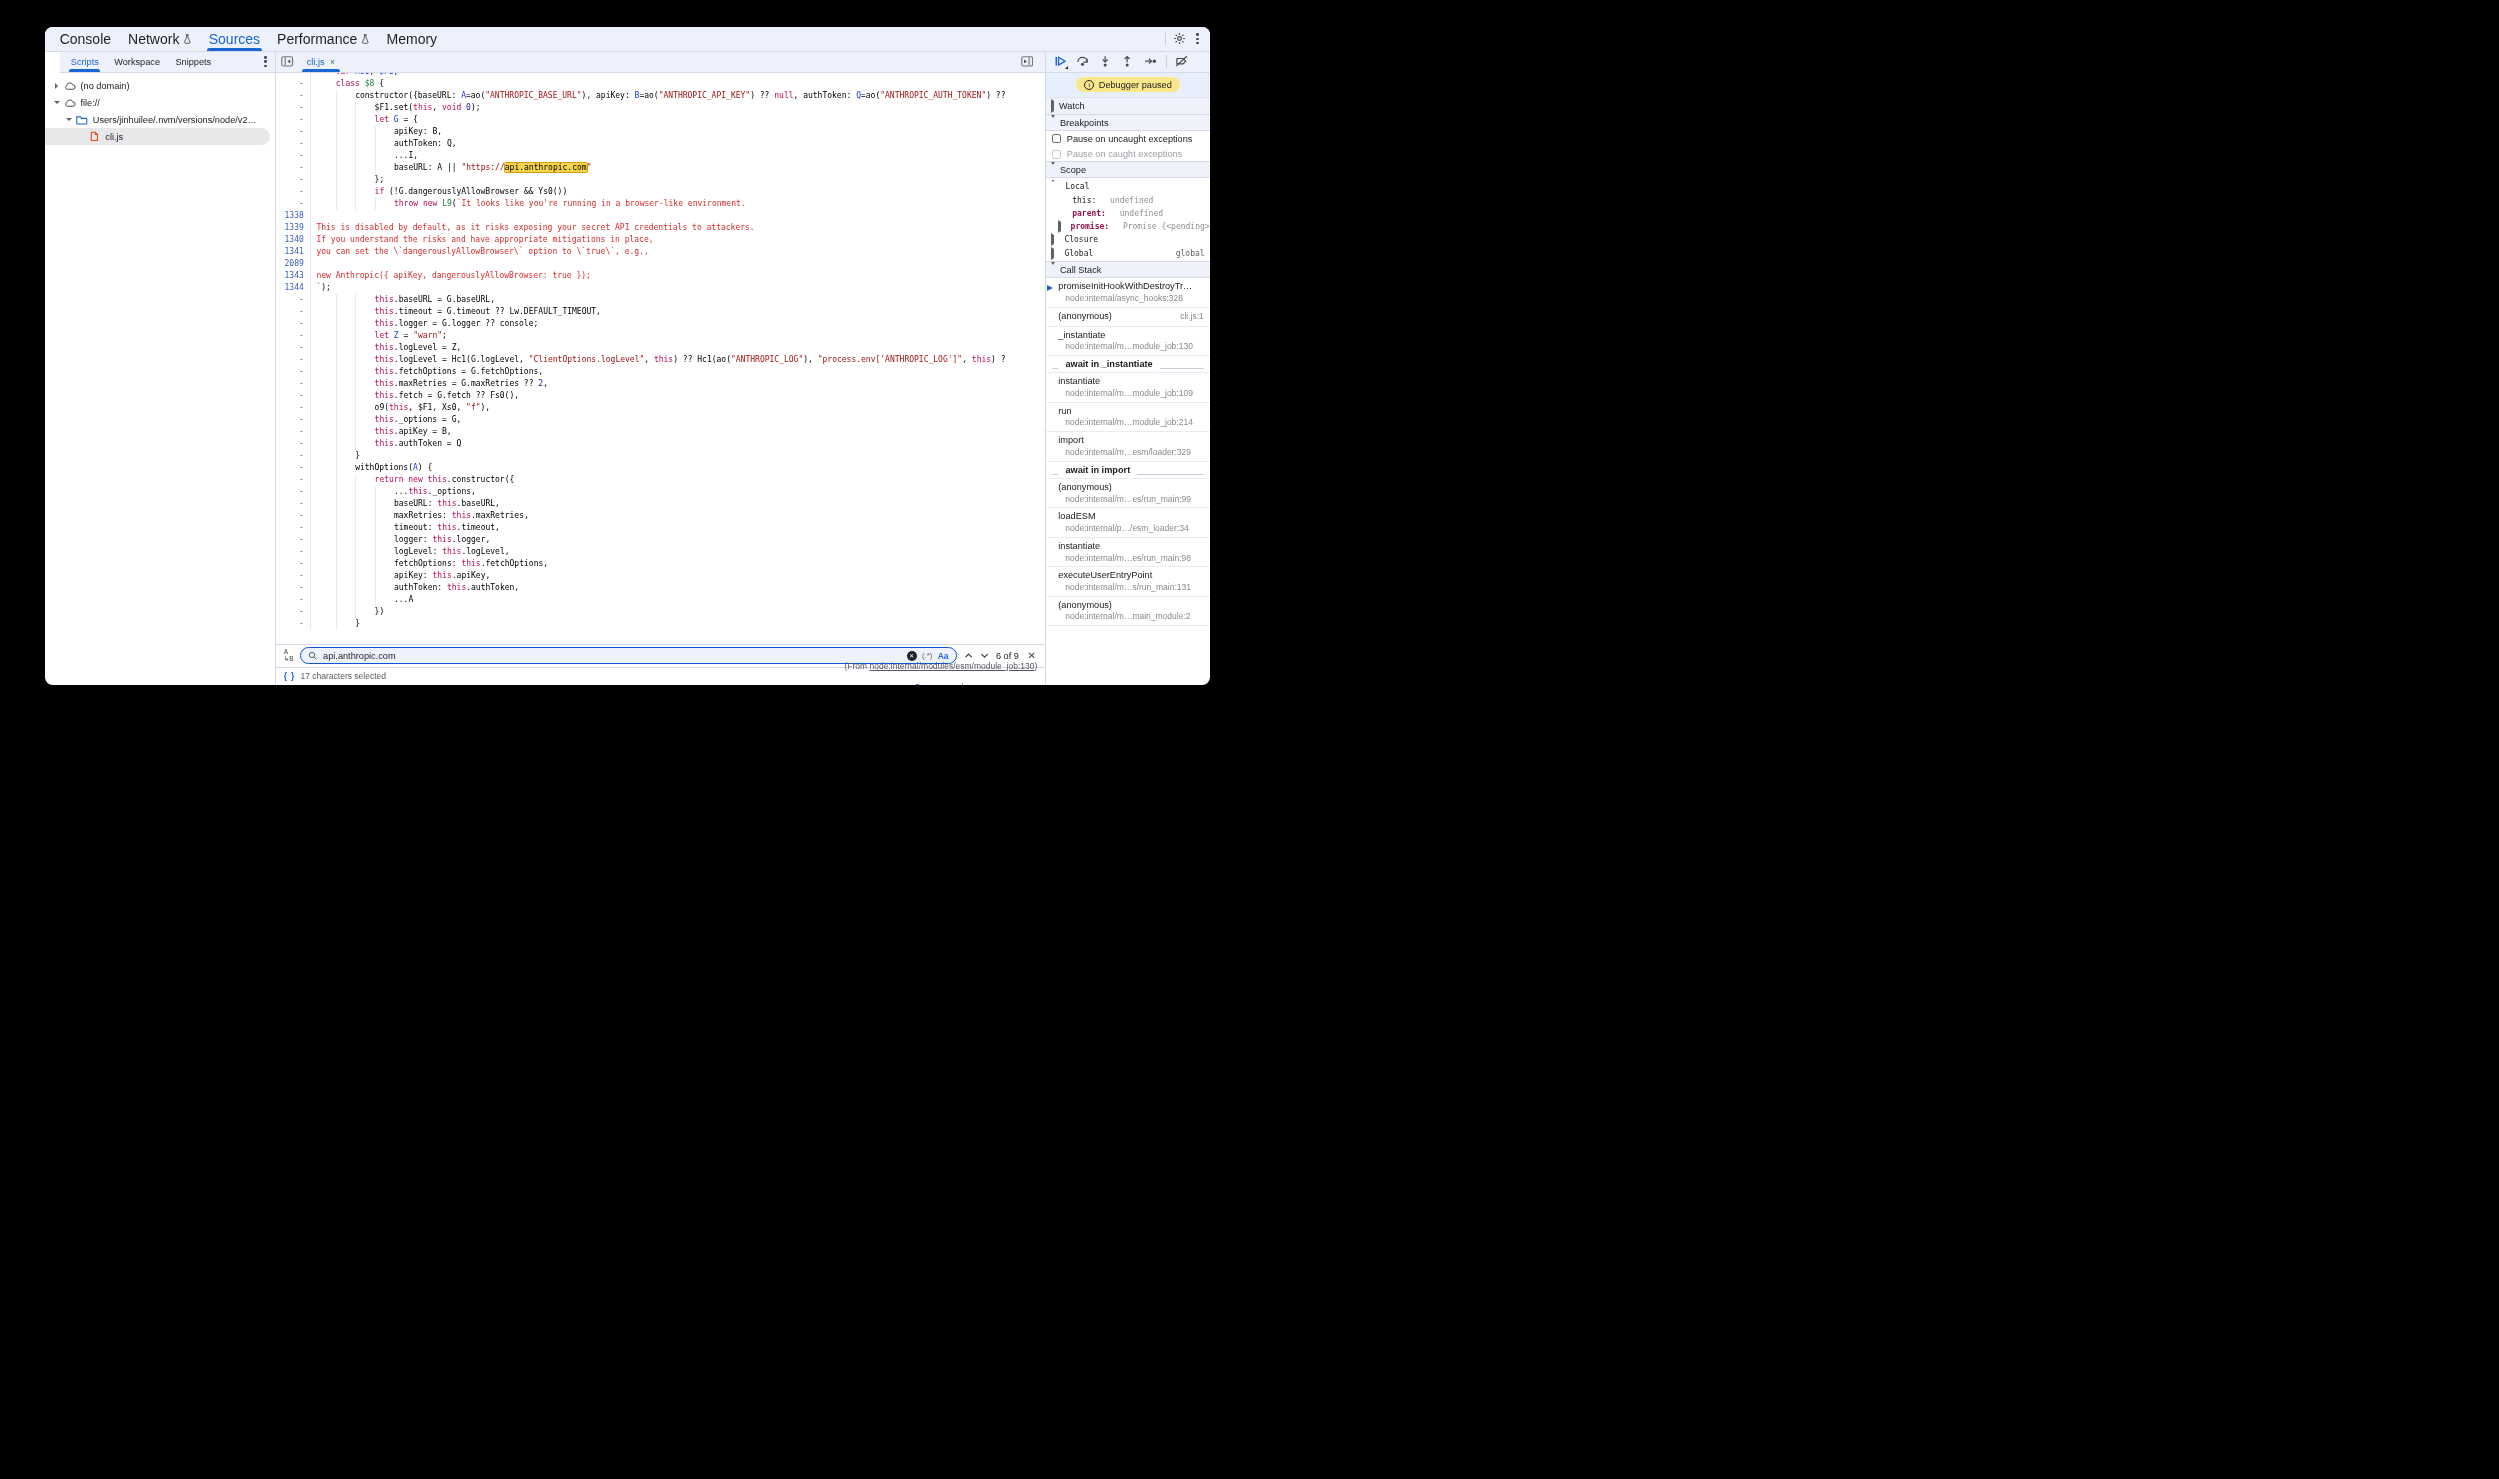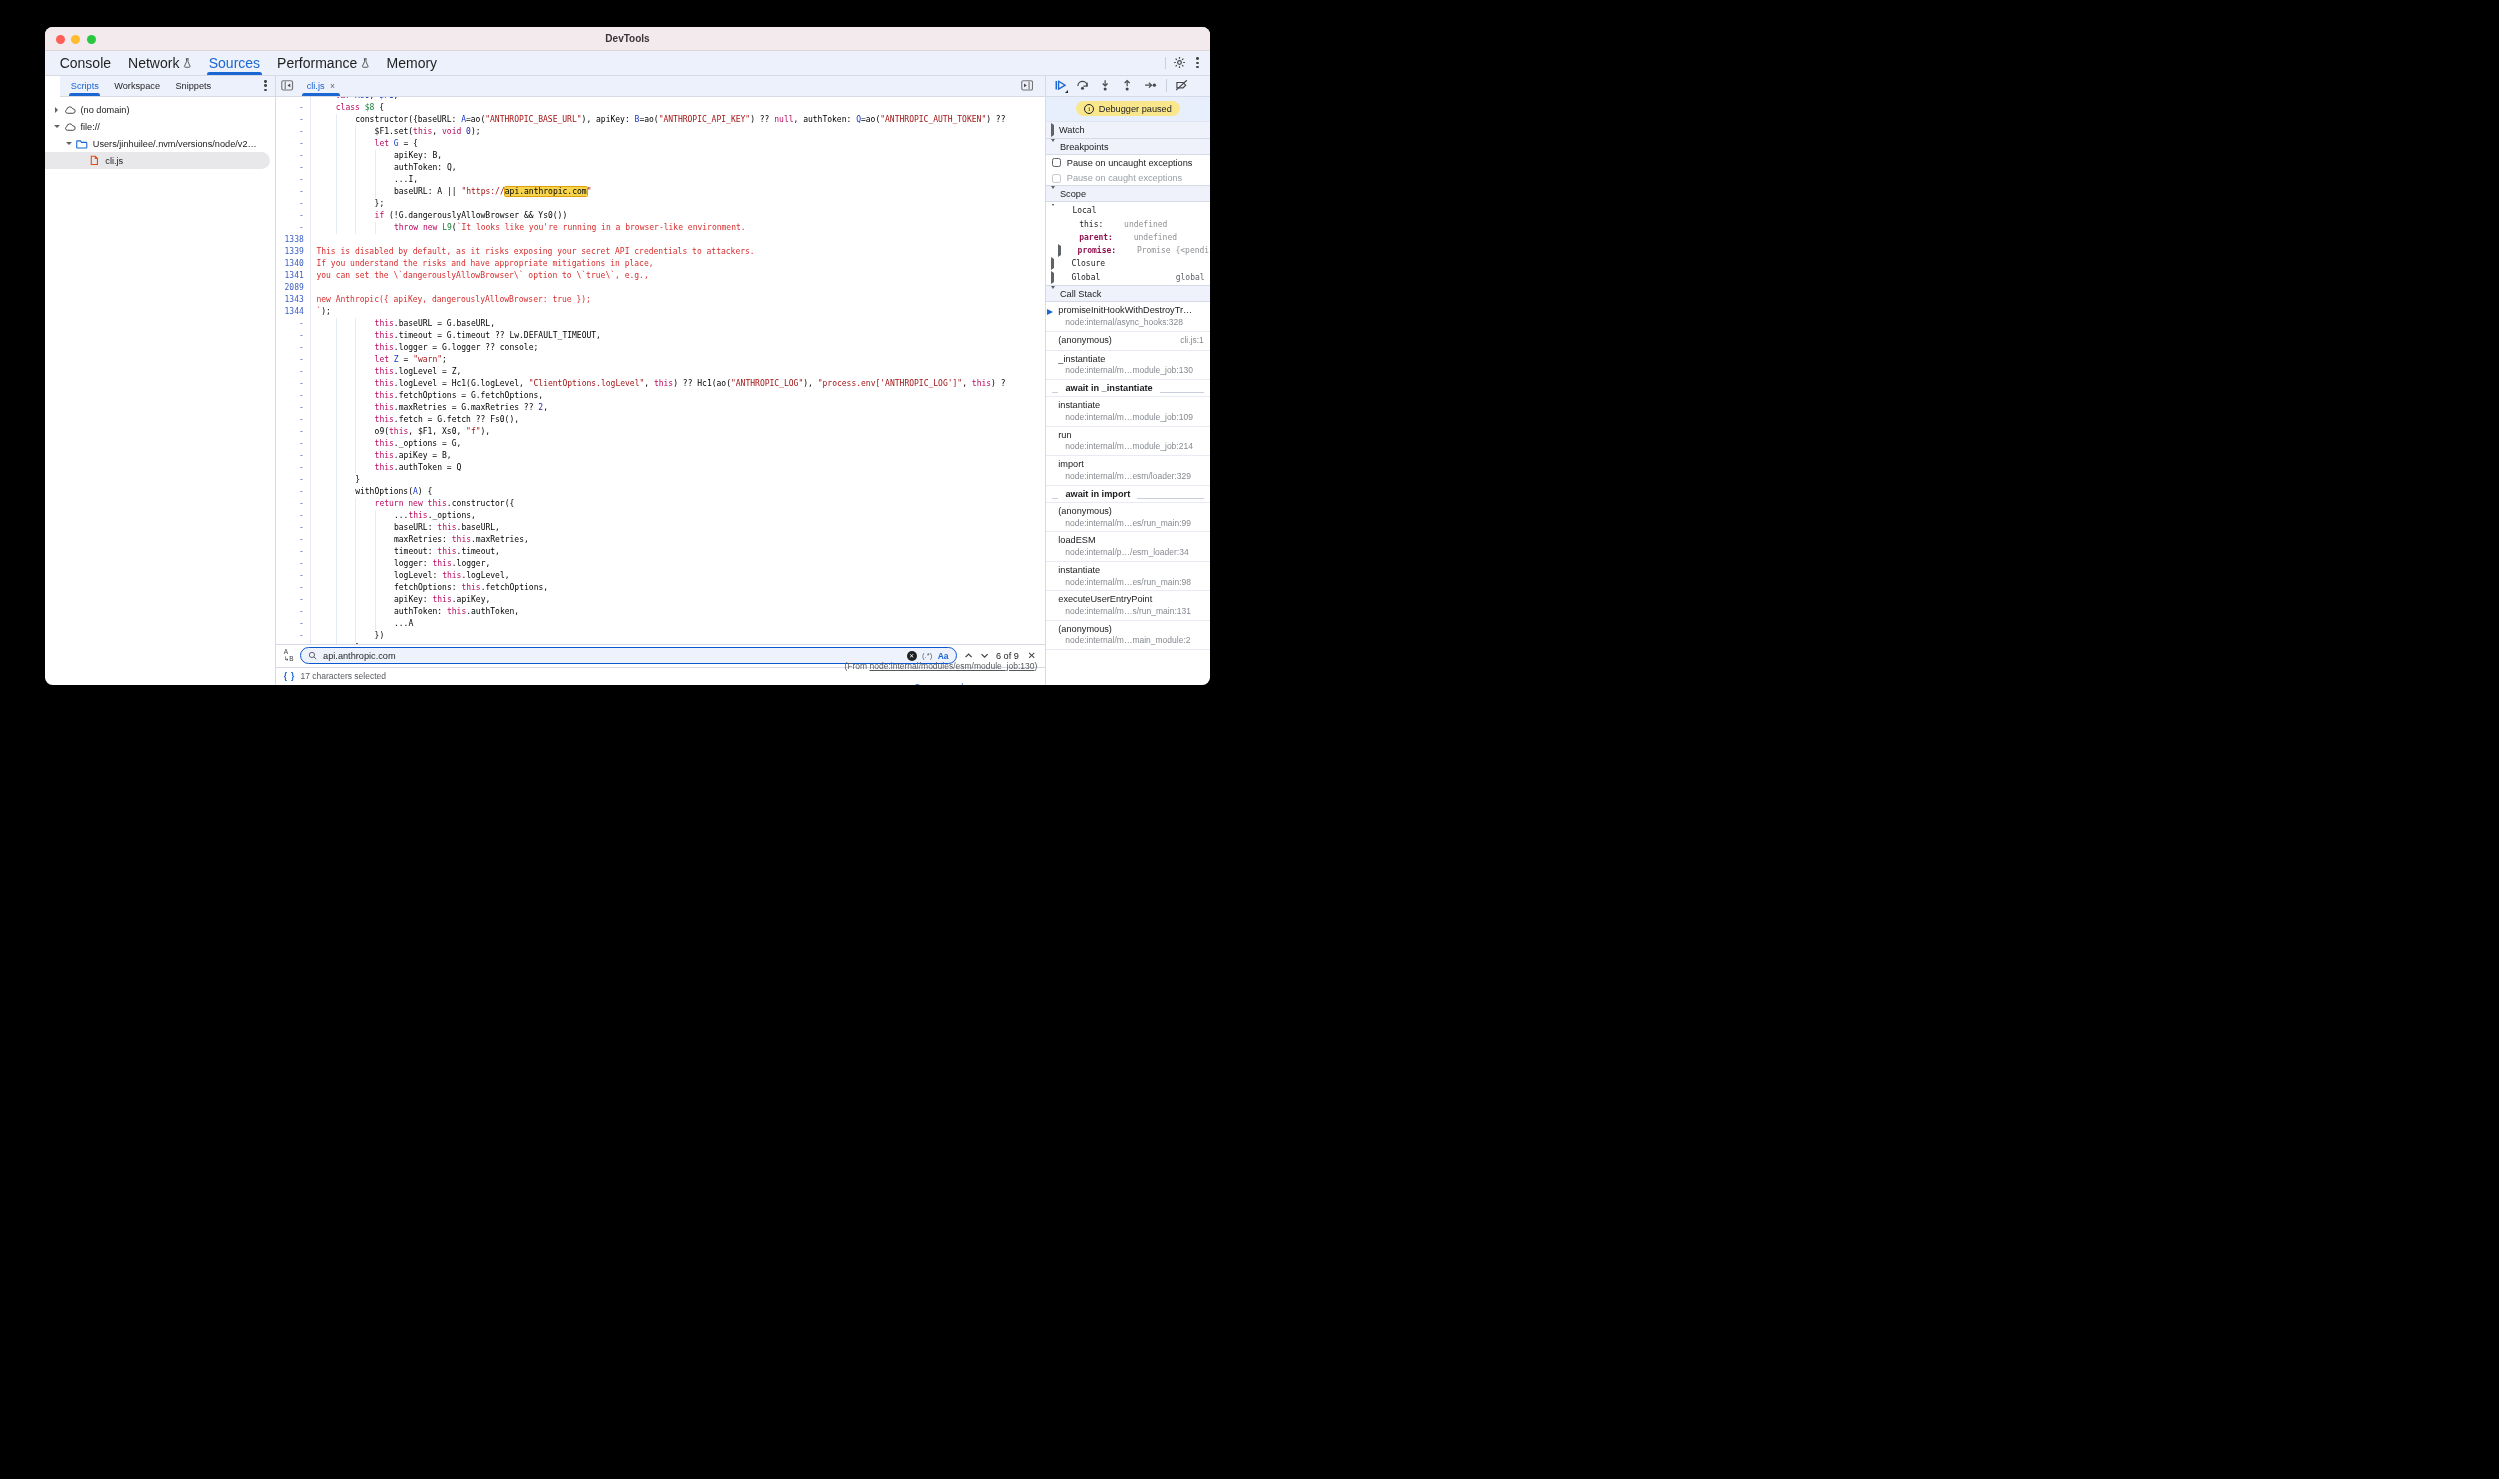--- a/index.html
+++ b/index.html
@@ -102,21 +102,21 @@
   .section-h{height:17px;background:#eff2fa;border-bottom:0.8px solid #d5dae6;display:flex;
     align-items:center;gap:4.6px;padding:0 5.4px;font-size:9.2px;color:#202124;flex:0 0 auto;}
   .section-h.bt{border-top:0.8px solid #d5dae6;margin-top:-0.8px;}
   .chev-s .tri-r{border-left-width:3.1px;border-top-width:2.7px;border-bottom-width:2.7px;}
   .chev-s .tri-d{border-top-width:3.1px;border-left-width:2.7px;border-right-width:2.7px;}
   .bp-row{height:15.4px;display:flex;align-items:center;gap:5.4px;padding:0 6.2px;font-size:9.2px;color:#202124;flex:0 0 auto;}
   .cb{width:9.2px;height:9.2px;border:1.2px solid #5f6368;border-radius:2.3px;flex:0 0 auto;}
   .bp-row.dis{color:#9aa0a6;}
   .bp-row.dis .cb{border-color:#c4c7cc;}
   .scope{font-family:"DejaVu Sans Mono",monospace;font-size:8px;color:#202124;padding:1.5px 0;flex:0 0 auto;}
-  .srow{height:13px;display:flex;align-items:center;padding:0 5.4px;gap:17px;white-space:nowrap;overflow:hidden;}
+  .srow{height:13px;display:flex;align-items:center;padding:0 5.4px;gap:10px;white-space:nowrap;overflow:hidden;}
   .srow .indent{width:10.8px;flex:0 0 auto;}
   .sname{color:#202124;}
   .sname.own{color:#8f1350;font-weight:bold;}
   .sval{color:#8d9094;margin-left:3.8px;}
   .sright{margin-left:auto;color:#5f6368;}
   
   .stack{flex:1;overflow:hidden;font-size:9.2px;}
   .frame{padding:3.1px 6.2px 3.8px 12.3px;border-bottom:0.8px solid #e8ebf3;position:relative;}
   .frame .nm{color:#202124;line-height:10.8px;white-space:nowrap;overflow:hidden;}
   .frame .loc{color:#85898f;font-size:8.5px;line-height:10px;margin-top:0.8px;padding-left:7px;
@@ -129,28 +129,20 @@
     border-bottom:0.8px solid #e8ebf3;}
   .await .ln{height:0.8px;background:#c9cedb;flex:0 0 6.2px;}
   .await .ln.grow{flex:1;}
   svg{display:block;}
 </style>
 </head>
 <body>
 
 <div class="window">
 
-  <div class="titlebar">
-    <div class="lights">
-      <span class="light" style="background:#ff5f57"></span>
-      <span class="light" style="background:#febc2e"></span>
-      <span class="light" style="background:#28c840"></span>
-    </div>
-    <span class="title">DevTools</span>
-  </div>
 
   <div class="toolbar">
     <div class="main-tab">
         <span>Console</span>
       </div>
     <div class="main-tab">
         <span>Network</span>
       <svg width="8.5" height="10" viewBox="0 0 12 14">
           <path d="M4 1h4M5 1v4L2.2 11.3A1.1 1.1 0 003.2 13h5.6a1.1 1.1 0 001-1.7L7 5V1" fill="none" stroke="#3c4043" stroke-width="1.2"></path>
         </svg>

